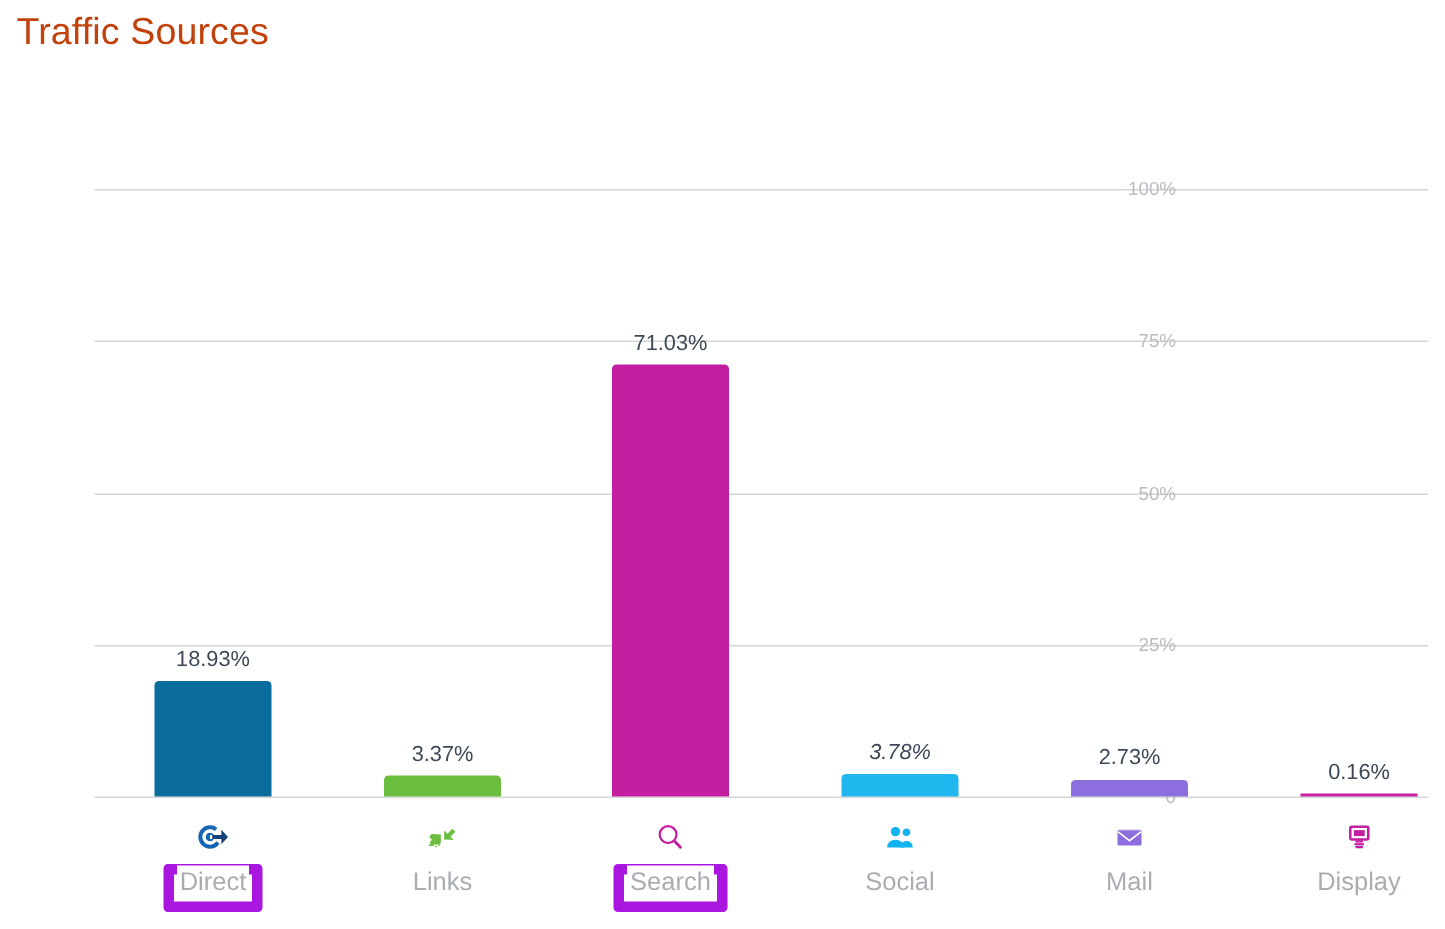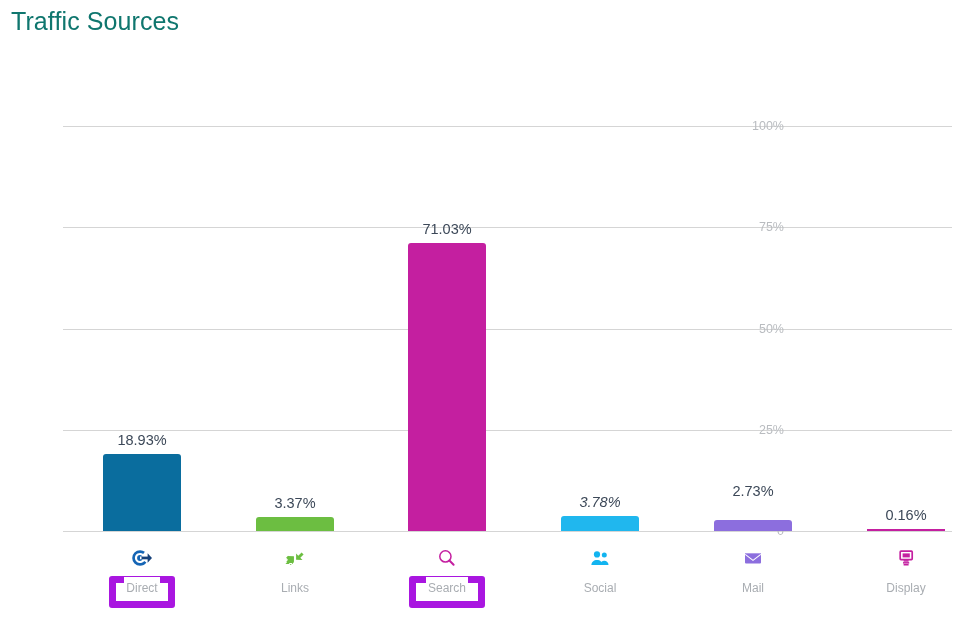--- a/index.html
+++ b/index.html
@@ -18,21 +18,21 @@
 
   
   #header {
     position: absolute;
     left: 11px;
     top: 6px;
   }
   #chart-title {
     font-size: 25px;
     font-weight: 400;
-    color: #0f766e;
+    color: #c2410c;
     letter-spacing: 0.1px;
     line-height: 30px;
     margin: 0;
   }
   #chart-subtitle {
     font-size: 15px;
     font-weight: 400;
     color: #9aa0a6;
     line-height: 20px;
     margin: 5px 0 0 0;
@@ -102,21 +102,21 @@
     text-align: center;
   }
   .cat-icon {
     height: 26px;
     display: flex;
     align-items: center;
     justify-content: center;
   }
   .cat-name {
     display: inline-block;
-    font-size: 12px;
+    font-size: 17px;
     color: #a9adb2;
     line-height: 22px;
     margin-top: 6px;
     padding: 0 2px;
     position: relative;
     z-index: 2;
     background: #ffffff;
   }
   .cat-highlight {
     position: absolute;
@@ -164,21 +164,21 @@
     <div class="bar-label" style="bottom: 292.671px;">71.03%</div>
     <div class="bar" style="height: 287.671px; background: rgb(196, 31, 160);"></div>
   </div>
 
   <div class="bar-group" style="left:536px">
     <div class="bar-label" style="bottom: 20.309px; font-style: italic;">3.78%</div>
     <div class="bar" style="height: 15.309px; background: rgb(32, 183, 238);"></div>
   </div>
 
   <div class="bar-group" style="left:689px">
-    <div class="bar-label" style="bottom: 31px;">2.73%</div>
+    <div class="bar-label" style="bottom: 17px;">2.73%</div>
     <div class="bar" style="height: 11.0565px; background: rgb(140, 110, 222);"></div>
   </div>
 
   <div class="bar-group" style="left:842px">
     <div class="bar-label" style="bottom: 7px;">0.16%</div>
     <div class="bar" style="height: 2px; background: rgb(196, 31, 160); border-radius: 0px;"></div>
   </div>
 </div>
 
 <div id="categories">

